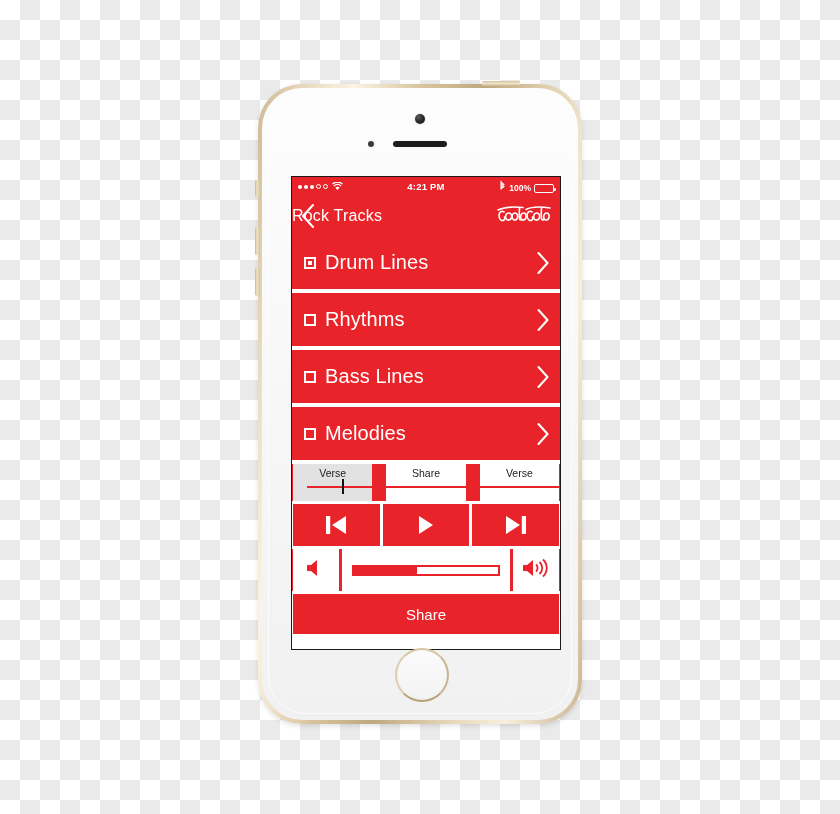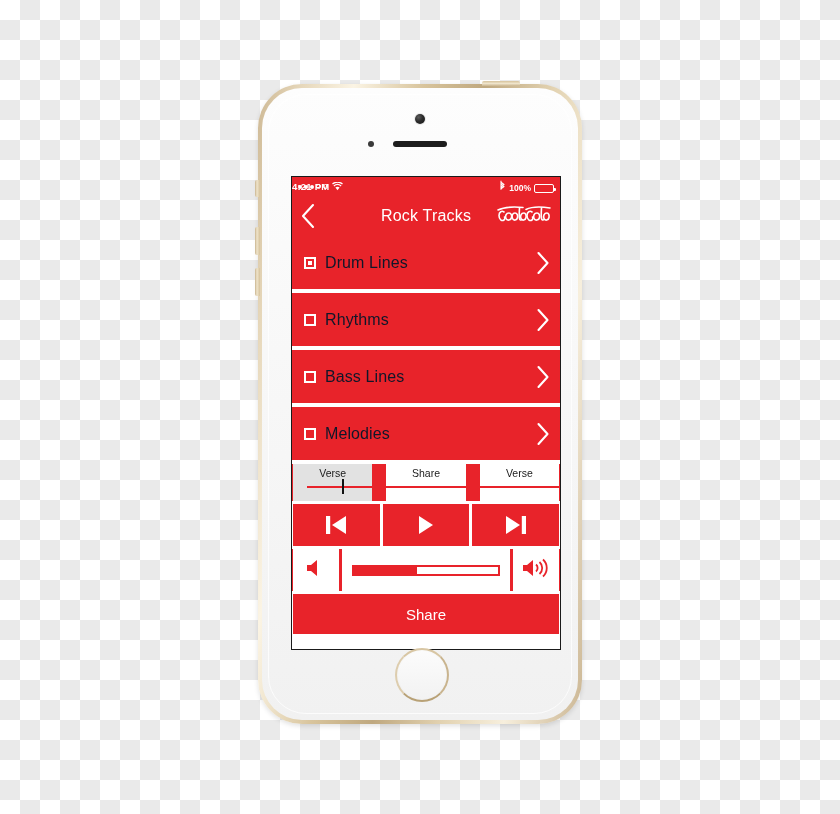--- a/index.html
+++ b/index.html
@@ -146,20 +146,21 @@
   .dots { display: flex; align-items: center; gap: 2px; }
   .dot {
     width: 4px; height: 4px; border-radius: 50%;
     background: #ffffff;
   }
   .dot.empty { background: transparent; border: 1px solid #ffffff; width: 3px; height: 3px; }
   .wifi { width: 11px; height: 9px; position: relative; }
   .sb-time {
     position: absolute;
     left: 0; right: 0;
+    text-align: center;
     font-size: 9.5px;
     font-weight: bold;
     letter-spacing: 0.2px;
   }
   .sb-right {
     margin-left: auto;
     display: flex;
     align-items: flex-end;
     gap: 3px;
     font-size: 8.5px;
@@ -194,21 +195,20 @@
     padding: 0 8px;
   }
   .nav-back {
     width: 16px; height: 26px;
     position: relative;
     flex: 0 0 auto;
   }
   .nav-title {
     position: absolute;
     left: 0; right: 0;
-    text-align: center;
     color: #ffffff;
     font-size: 16px;
     letter-spacing: 0.2px;
   }
   .brand-logo {
     margin-left: auto;
     z-index: 2;
     width: 56px;
     height: 22px;
     display: flex;
@@ -237,22 +237,22 @@
     margin-right: 9px;
   }
   .box.checked::after {
     content: "";
     position: absolute;
     left: 2px; top: 2px;
     width: 4px; height: 4px;
     background: #ffffff;
   }
   .row-label {
-    color: #0f172a;
-    font-size: 16px;
+    color: #ffffff;
+    font-size: 20px;
     letter-spacing: 0.1px;
   }
   .chev {
     margin-left: auto;
     width: 14px; height: 24px;
     position: relative;
   }
 
   
   .seg-row {

